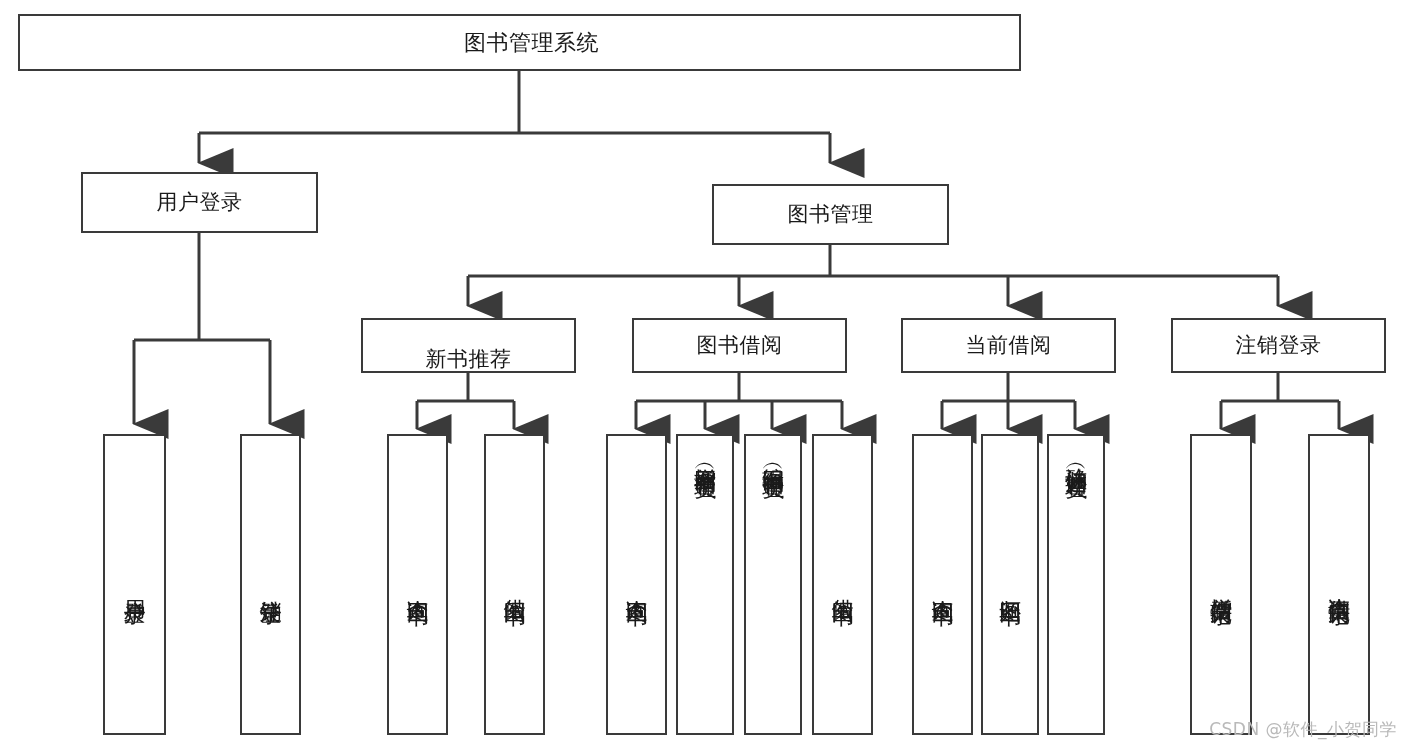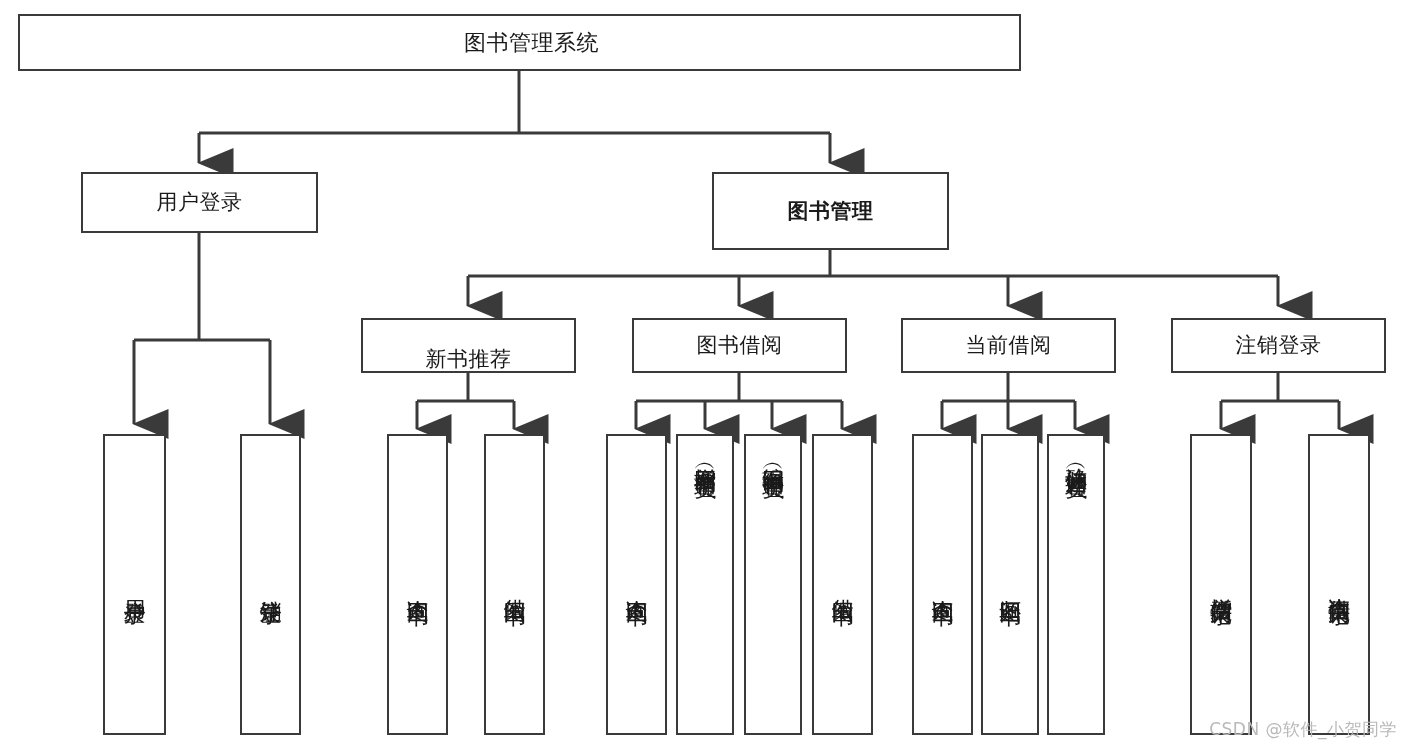--- a/index.html
+++ b/index.html
@@ -135,21 +135,21 @@
   </svg>
 
   <div class="node h root" style="left:18px; top:14px; width:1003px; height:57px;padding-left:24px;">
     <span class="label">图书管理系统</span>
   </div>
 
   <div class="node h" style="left:81px; top:172px; width:237px; height:61px;">
     <span class="label">用户登录</span>
   </div>
 
-  <div class="node h" style="left:712px; top:172px; width:237px; height:78px;font-weight:bold;">
+  <div class="node h" style="left:712px; top:184px; width:237px; height:61px;">
     <span class="label">图书管理</span>
   </div>
 
   <div class="node h" style="left:361px; top:318px; width:215px; height:55px;align-items:flex-end;">
     <span class="label">新书推荐</span>
   </div>
 
   <div class="node h" style="left:901px; top:318px; width:215px; height:55px;">
     <span class="label">当前借阅</span>
   </div>

